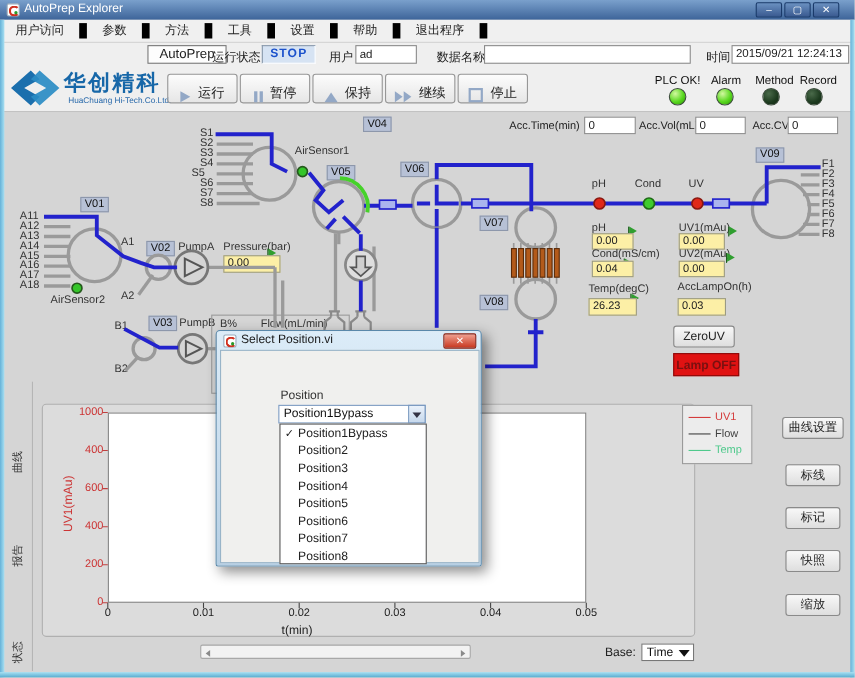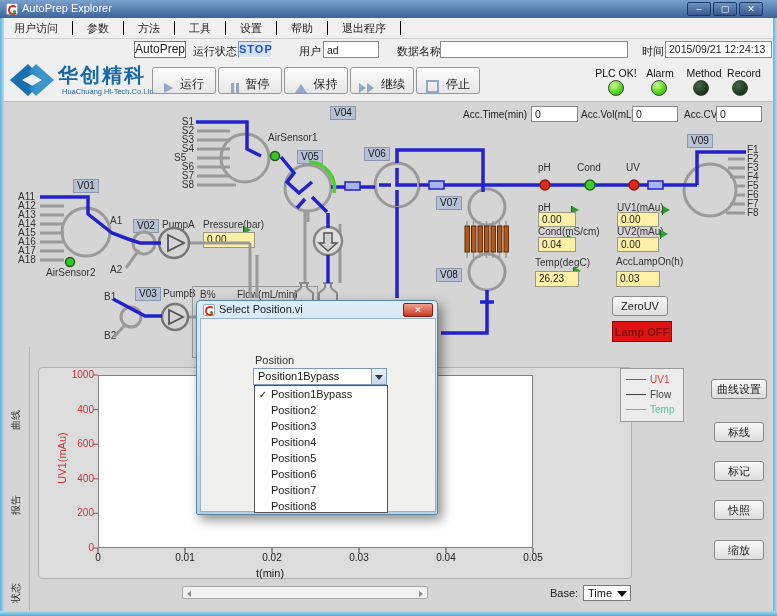--- a/index.html
+++ b/index.html
@@ -8,21 +8,21 @@
   .abs{position:absolute}
   
   .titlebar{left:0;top:0;width:777px;height:18px;background:linear-gradient(#7aa0cc,#3d6499);}
   .title-text{left:22px;top:2px;color:#fff;font-size:11px}
   .appicon{left:6px;top:3px;width:12px;height:12px;background:#fff;border-radius:2px;border:1px solid #9ab;box-sizing:border-box}
   .appicon::before{content:"";position:absolute;left:1px;top:1px;width:6px;height:6px;border:2px solid #d03020;border-radius:50%;border-right-color:transparent}
   .appicon::after{content:"";position:absolute;right:1px;bottom:1px;width:3px;height:3px;background:#2a9a2a;border-radius:50%}
   .winbtn{top:2px;width:24px;height:14px;background:linear-gradient(#6a90c0,#3a5a90);border:1px solid #1a3a6a;
           color:#fff;font-size:9px;line-height:12px;text-align:center;box-sizing:border-box;border-radius:2px}
   .menubar{left:0;top:18px;width:777px;height:21px;background:#f0f0f0;border-bottom:1px solid #d0d0d0;display:flex;align-items:center;box-sizing:border-box}
-  .menu-item{font-size:11px;color:#222;padding:0 14px;border-right:1px solid #000000;height:14px;line-height:14px}
+  .menu-item{font-size:11px;color:#222;padding:0 14px;border-right:7px solid #000000;height:14px;line-height:14px}
   .chrome-bg{left:0;top:39px;width:777px;height:63px;background:#efefef;border-bottom:1px solid #bdbdbd;box-sizing:border-box}
   .lbl{font-size:11px;color:#222;white-space:nowrap}
   .lbl10{font-size:10px;color:#222;white-space:nowrap}
   .wf{background:#fff;border:1px solid #8a8a8a;font-size:10.5px;color:#222;padding:0 3px;line-height:15px;box-sizing:border-box;white-space:nowrap;overflow:hidden}
   input.wf{outline:none}
   .btn-plain{background:#fdfdfd;border:1px solid #777;font-size:12px;color:#222;text-align:center;box-sizing:border-box}
   .stopbox{background:#d6e3f3;border-top:1px solid #8a9aac;border-left:1px solid #8a9aac;border-bottom:1px solid #fff;border-right:1px solid #fff;
            color:#1c52cc;font-weight:bold;font-size:11px;text-align:center;line-height:15px;letter-spacing:1px;box-sizing:border-box}
   .brand-cn{font-size:20px;font-weight:bold;color:#1767a8;letter-spacing:2px;white-space:nowrap}
   .brand-en{font-size:7.5px;color:#2a6aab;white-space:nowrap}
@@ -97,23 +97,23 @@
   <span class="menu-item">用户访问</span>
   <span class="menu-item">参数</span>
   <span class="menu-item">方法</span>
   <span class="menu-item">工具</span>
   <span class="menu-item">设置</span>
   <span class="menu-item">帮助</span>
   <span class="menu-item">退出程序</span>
 </div>
 <div class="abs chrome-bg"></div>
 
-<div class="abs btn-plain" style="left:134px;top:41px;width:52px;height:17px;line-height:15px">AutoPrep</div>
+<div class="abs btn-plain" style="left:134px;top:41px;width:72px;height:17px;line-height:15px">AutoPrep</div>
 <span class="abs lbl" style="left:193px;top:44px">运行状态</span>
-<div class="abs stopbox" style="left:238px;top:41px;width:34px;height:17px">STOP</div>
+<div class="abs stopbox" style="left:238px;top:41px;width:49px;height:17px">STOP</div>
 <span class="abs lbl" style="left:299px;top:44px">用户</span>
 <input class="abs wf" style="left: 323px; top: 41px; width: 56px; height: 17px;" value="ad">
 <span class="abs lbl" style="left:397px;top:44px">数据名称</span>
 <input class="abs wf" style="left: 440px; top: 41px; width: 188px; height: 17px;" value="">
 <span class="abs lbl" style="left:642px;top:44px">时间</span>
 <div class="abs wf" style="left:665px;top:41px;width:107px;height:17px;line-height:15px">2015/09/21 12:24:13</div>
 
 <svg class="abs" style="left:8px;top:62px" width="48" height="36" viewBox="0 0 48 36">
   <polygon points="2,18 20,2 28,10 14,18 28,26 20,34" fill="#1b6fad"></polygon>
   <polygon points="46,18 28,2 20,10 34,18 20,26 28,34" fill="#2a8cc4" opacity="0.92"></polygon>

